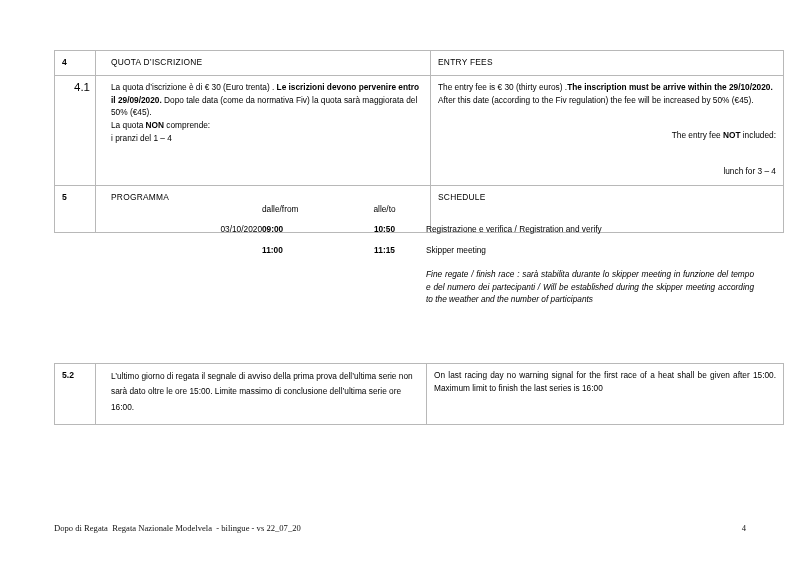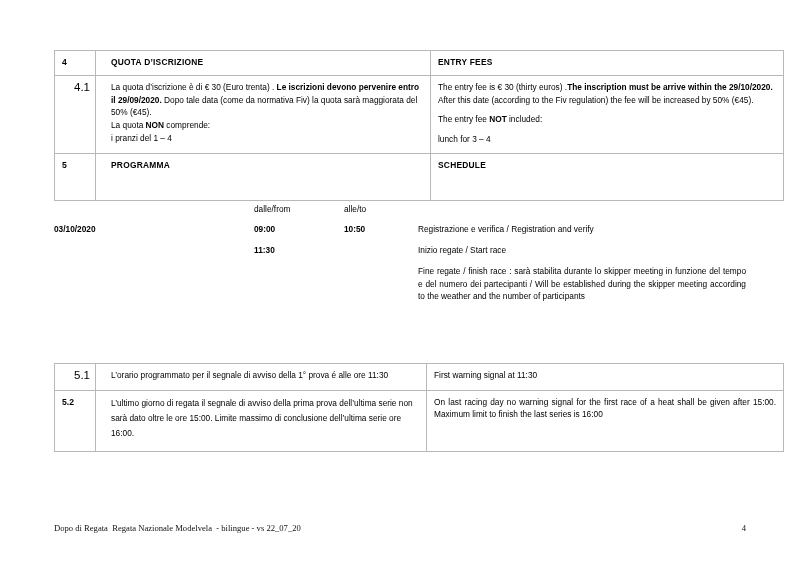--- a/index.html
+++ b/index.html
@@ -63,74 +63,76 @@
     line-height: 1.2;
     margin-left: 12px;
   }
   .num-bold {
     font-size: 8.6px;
     font-weight: bold;
     line-height: 1.3;
   }
   .head-label {
     font-size: 8.4px;
-    font-weight: bold;
+    font-weight: normal;
     letter-spacing: 0.25px;
   }
   .body-txt {
     font-size: 8.3px;
     line-height: 1.52;
   }
   .body-txt.just { text-align: justify; }
   .body-txt b { font-weight: bold; }
   .pad-left { padding-left: 8px; }
-  .gap-top { margin-top: 7px; }
+  .gap-top { margin-top: 23px; text-align: right; }
 
   
   #schedule {
     position: absolute;
     left: 54px;
     top: 203px;
     width: 692px;
   }
   #schedule table {
     border-collapse: collapse;
     table-layout: fixed;
     width: 692px;
+    margin-left: 8px;
   }
   #schedule td {
     border: none;
     vertical-align: top;
     font-size: 8.3px;
     line-height: 1.5;
     padding: 0;
   }
   .col-date { width: 200px; }
   .col-from { width: 90px; }
-  .col-to   { width: 65px; }
+  .col-to   { width: 65px; text-align: center; }
   .col-spacer { width: 9px; }
   .col-desc { width: 328px; }
 
   .sch-hdr {
     font-size: 8.3px;
     font-weight: 400;
     padding-bottom: 8px !important;
   }
   .sch-time {
     font-weight: bold;
     font-size: 8.3px;
   }
   .sch-date {
-    font-weight: bold;
-    font-size: 8.3px;
+    font-weight: normal;
+    font-size: 8.3px;
+    text-align: right;
   }
   .row-h1 td { height: 21px; }
   .row-h2 td { height: 24px; }
   .row-h3 td { height: 21px; }
-  .desc-just { text-align: justify; line-height: 1.62; }
+  .desc-just { text-align: justify; line-height: 1.62; font-style: italic; }
 
   
   #footer {
     position: absolute;
     left: 54px;
     top: 523px;
     width: 692px;
     font-family: "Liberation Serif", serif;
     font-size: 8.6px;
     color: #111;
@@ -212,53 +214,42 @@
       </tr>
 
       <tr class="row-h1">
         <td class="col-date sch-date">03/10/2020</td>
         <td class="col-from sch-time">09:00</td>
         <td class="col-to sch-time">10:50</td>
         <td class="col-spacer"></td>
         <td class="col-desc">Registrazione e verifica / Registration and verify</td>
       </tr>
 
-
-      <tr class="row-h3">
+      <tr class="row-h2">
         <td class="col-date"></td>
-        <td class="col-from sch-time">11:30</td>
-        <td class="col-to sch-time"></td>
-        <td class="col-spacer"></td>
-        <td class="col-desc">Inizio regate / Start race</td>
-      </tr>
+        <td class="col-from sch-time">11:00</td>
+        <td class="col-to sch-time">11:15</td>
+        <td class="col-spacer"></td>
+        <td class="col-desc">Skipper meeting</td>
+      </tr>
+
 
       <tr>
         <td class="col-date"></td>
         <td class="col-from sch-time"></td>
         <td class="col-to sch-time"></td>
         <td class="col-spacer"></td>
         <td class="col-desc desc-just">Fine regate / finish race : sarà stabilita durante lo skipper meeting in funzione del tempo e del numero dei partecipanti / Will be established during the skipper meeting according to the weather and the number of participants</td>
       </tr>
     </tbody>
       </table>
   </div>
 
   <table class="doc-table" id="table-signals">
     <tbody>
-        <tr>
-      <td class="c-num">
-        <span class="num-big">5.1</span>
-      </td>
-      <td class="c-left">
-        <div class="body-txt pad-left">L’orario programmato per il segnale di avviso della 1° prova é alle ore 11:30</div>
-      </td>
-      <td class="c-right">
-        <div class="body-txt">First warning signal at 11:30</div>
-      </td>
-    </tr>
     <tr>
       <td class="c-num" style="height:48px">
         <span class="num-bold">5.2</span>
       </td>
       <td class="c-left">
         <div class="body-txt pad-left" style="line-height:1.85">L’ultimo giorno di regata il segnale di avviso della prima prova dell’ultima serie non sarà dato oltre le ore 15:00. Limite massimo di conclusione dell’ultima serie ore 16:00.</div>
       </td>
       <td class="c-right">
         <div class="body-txt just">On last racing day no warning signal for the first race of a heat shall be given after  15:00. Maximum limit to finish the last series is 16:00</div>
       </td>

